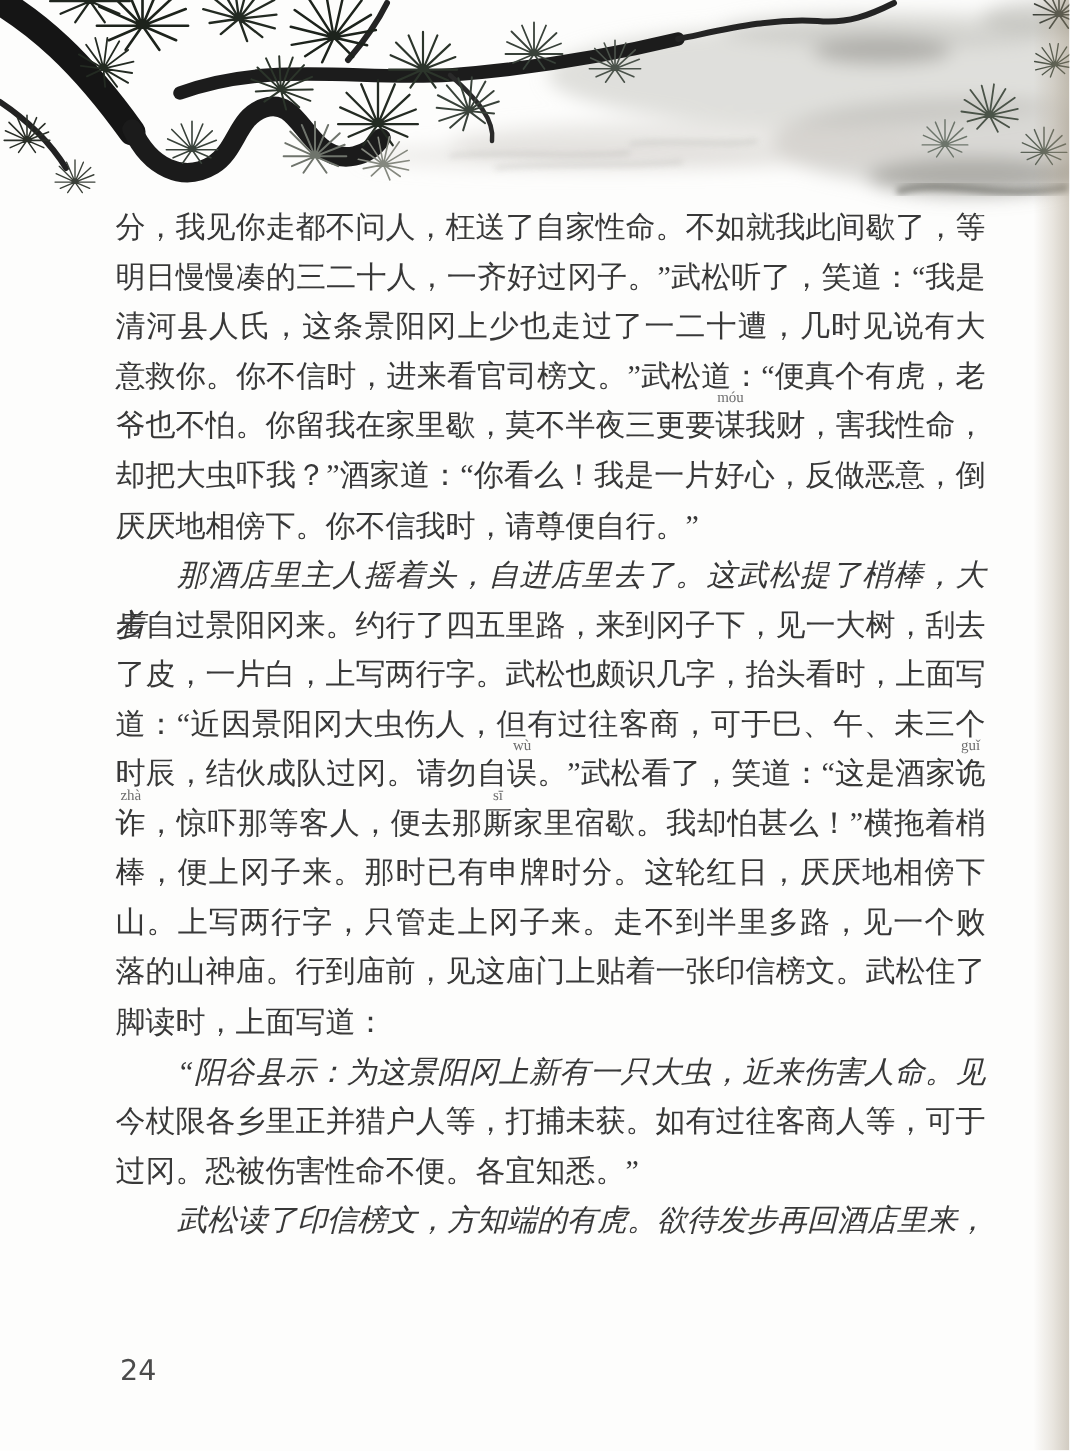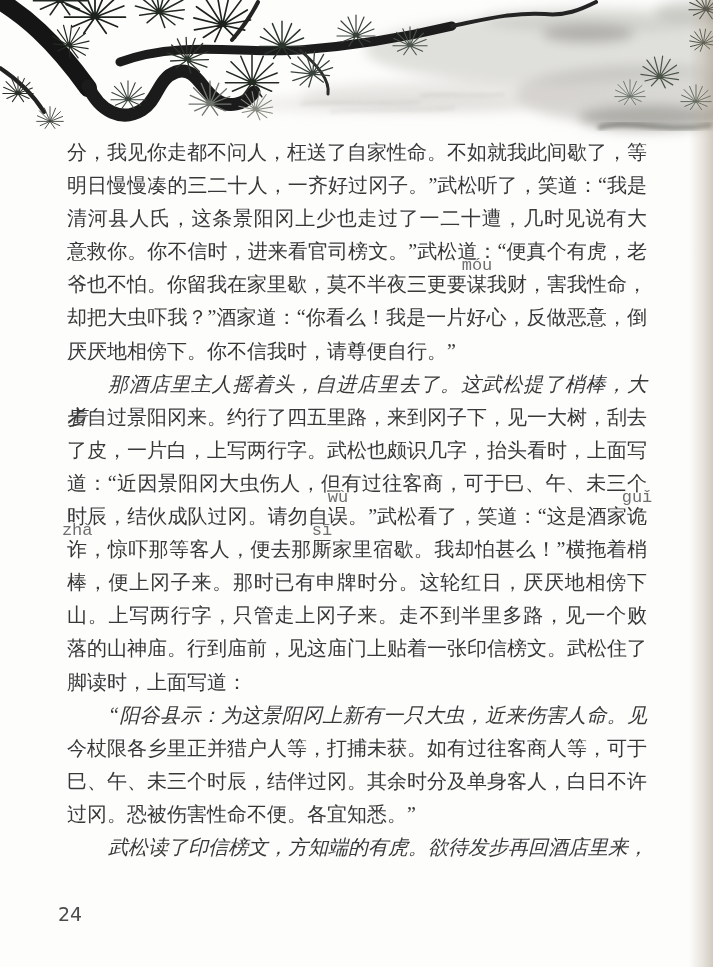--- a/index.html
+++ b/index.html
@@ -10,39 +10,39 @@
     overflow:hidden;
     font-family:"Liberation Serif","DejaVu Serif",serif;
   }
   .painting{position:absolute;left:0;top:0;}
   .edge-shade{
     position:absolute;top:0;right:0;width:24px;height:100%;
     background:linear-gradient(to right,rgba(172,158,136,0) 0%,rgba(172,158,136,0.26) 55%,rgba(148,134,110,0.42) 100%);
     pointer-events:none;
   }
   .text-block{
-    position:absolute;left:67px;top:136px;width:580px;
+    position:absolute;left:77px;top:136px;width:580px;
     font-size:20px;color:#383838;
   }
   .line{
     line-height:33.1px;height:33.1px;
     text-align:justify;text-align-last:left;
     overflow:visible;white-space:nowrap;
   }
   .line.just{text-align-last:justify;white-space:normal;}
   .line.indent{text-indent:41px;font-style:italic;}
   .rb{position:relative;}
   .py{
     position:absolute;top:-13px;left:50%;transform:translateX(-50%);
-    font-size:17px;line-height:11px;color:#6e6e6e;
-    font-family:Liberation Mono, monospace;
+    font-size:10px;line-height:11px;color:#6e6e6e;
+    font-family:Liberation Serif, serif;
     letter-spacing:0;white-space:nowrap;
   }
   .page-number{
-    position:absolute;left:58px;top:903px;
+    position:absolute;left:80px;top:903px;
     font-size:19px;color:#4b4b4b;
     font-family:"DejaVu Sans","Liberation Sans",sans-serif;
   }
 </style>
 </head>
 <body>
 
 <div class="page">
 
   <svg class="painting" width="713" height="178" viewBox="0 0 713 178">
@@ -125,20 +125,19 @@
       <div class="line just">了皮，一片白，上写两行字。武松也颇识几字，抬头看时，上面写</div>
       <div class="line just">道：“近因景阳冈大虫伤人，但有过往客商，可于巳、午、未三个</div>
       <div class="line just">时辰，结伙成队过冈。请勿自<span class="rb">误<span class="py">wù</span></span>。”武松看了，笑道：“这是酒家<span class="rb">诡<span class="py">guǐ</span></span></div>
       <div class="line just"><span class="rb">诈<span class="py">zhà</span></span>，惊吓那等客人，便去那<span class="rb">厮<span class="py">sī</span></span>家里宿歇。我却怕甚么！”横拖着梢</div>
       <div class="line just">棒，便上冈子来。那时已有申牌时分。这轮红日，厌厌地相傍下</div>
       <div class="line just">山。上写两行字，只管走上冈子来。走不到半里多路，见一个败</div>
       <div class="line just">落的山神庙。行到庙前，见这庙门上贴着一张印信榜文。武松住了</div>
       <div class="line">脚读时，上面写道：</div>
       <div class="line indent just">“阳谷县示：为这景阳冈上新有一只大虫，近来伤害人命。见</div>
       <div class="line just">今杖限各乡里正并猎户人等，打捕未获。如有过往客商人等，可于</div>
-      <div class="line just">巳、午、未三个时辰，结伴过冈。其余时分及单身客人，白日不许</div>
       <div class="line">过冈。恐被伤害性命不便。各宜知悉。”</div>
       <div class="line indent">武松读了印信榜文，方知端的有虎。欲待发步再回酒店里来，</div>
     </div>
 
   <div class="page-number">24</div>
 
 </div>
 
 </body></html>

